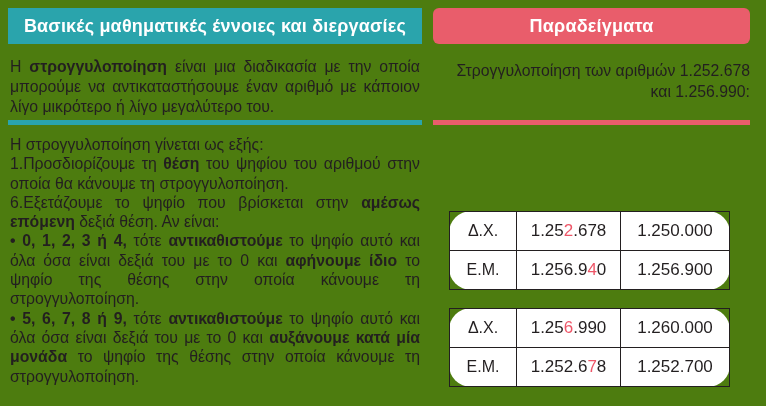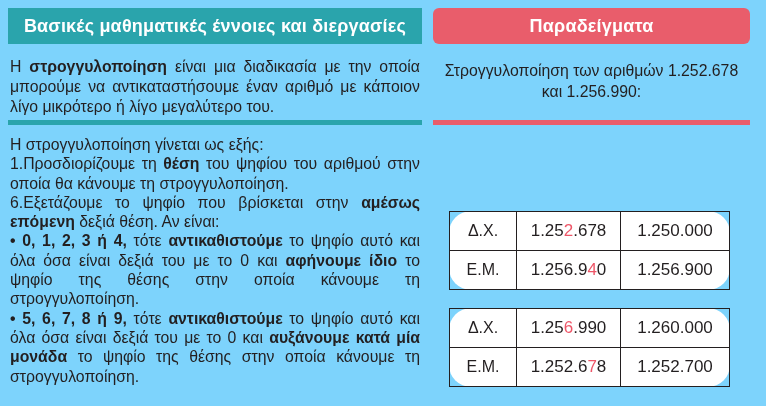--- a/index.html
+++ b/index.html
@@ -11,21 +11,21 @@
     width: 766px;
     height: 406px;
     overflow: hidden;
     font-family: "Liberation Sans", sans-serif;
     color: var(--ink, #231f20);
   }
   #page {
     position: relative;
     width: 766px;
     height: 406px;
-    background: #7dd3fc;
+    background: #4d7c0f;
   }
   .bar {
     position: absolute;
     top: 8px;
     height: 36px;
     display: flex;
     align-items: center;
     justify-content: center;
     color: #ffffff;
     font-weight: bold;
@@ -65,21 +65,21 @@
   #steps p { margin: 0; }
 
   #right-intro {
     position: absolute;
     left: 433px;
     top: 60px;
     width: 317px;
     margin: 0;
     font-size: 15.8px;
     line-height: 21px;
-    text-align: center;
+    text-align: right;
   }
 
   table {
     position: absolute;
     border-collapse: collapse;
     table-layout: fixed;
     background: #ffffff;
     border-radius: 22px;
   }
   #table1 { left: 449px; top: 211px; }

